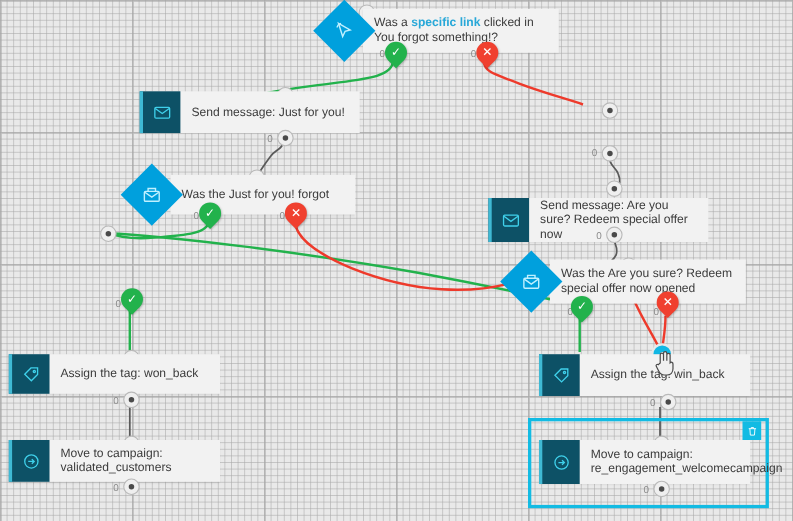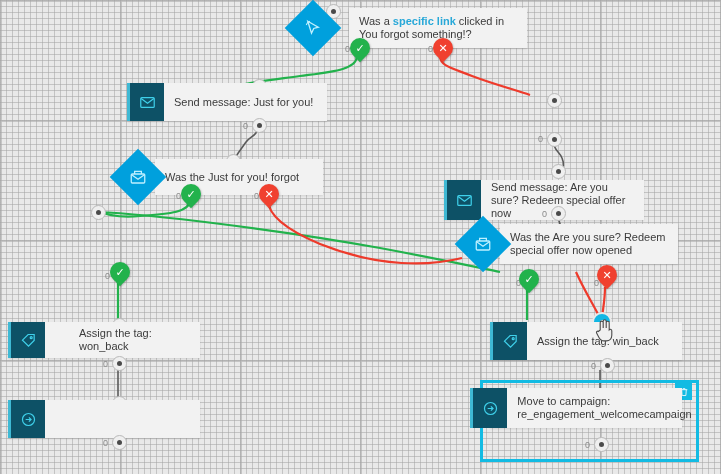--- a/index.html
+++ b/index.html
@@ -103,21 +103,21 @@
 
     <path d="M605,287 C605,300 603,308 602,318" stroke="#ee3a2b" stroke-width="2.2" fill="none"></path>
     <path d="M576,272 C584,290 592,302 599,316" stroke="#ee3a2b" stroke-width="2.2" fill="none"></path>
 
     <path d="M118,368 C118,385 118,392 118,400" stroke="#5a5a5a" stroke-width="1.6" fill="none"></path>
 
     <path d="M600,370 C600,384 600,390 600,398" stroke="#5a5a5a" stroke-width="1.6" fill="none"></path>
   </svg>
 
   <div class="port" style="left:326px;top:4px;"></div>
-  <div class="cond" style="left:293px;top:8px;gap:19px;">
+  <div class="cond" style="left:293px;top:8px;">
     <div class="diamond">
       <svg viewBox="0 0 24 24" fill="none" stroke="#bff0ff" stroke-width="1.8">
         <path d="M5 3l14 8-6 1.6L10 19z" fill="#00a0dd" stroke="#bff0ff"></path>
         <path d="M3 8 a7 7 0 0 1 5-5" stroke="#bff0ff" stroke-width="1.4" fill="none"></path>
       </svg>
     </div>
     <div class="cbox" style="margin-left:-3px;width:158px;height:40px;">
       <span>
         <span>Was a </span><span class="link">specific link</span><span> clicked in You forgot something!?</span>
       </span>
@@ -184,21 +184,21 @@
   <div class="plabel" style="left:542px;top:209px;">0</div>
   <div class="port" style="left:551px;top:206px;"></div>
 
   <div class="port" style="left:91px;top:205px;"></div>
   <div class="plabel" style="left:105px;top:271px;">0</div>
   <div class="badge yes" style="left:110px;top:262px;">
       <span>✓</span>
     </div>
 
   <div class="port" style="left:564px;top:234px;"></div>
-  <div class="cond" style="left:463px;top:224px;">
+  <div class="cond" style="left:463px;top:236px;">
     <div class="diamond">
       <svg viewBox="0 0 24 24" fill="none" stroke="#bff0ff" stroke-width="1.7">
         <rect x="3" y="8" width="18" height="12" rx="1.4"></rect>
           <path d="M3.5 9l8.5 6 8.5-6"></path>
         <path d="M7.5 8V4.5h9V8"></path>
       </svg>
     </div>
     <div class="cbox" style="margin-left:-3px;width:158px;height:40px;">
       <span>Was the Are you sure? Redeem special offer now opened</span>
     </div>
@@ -208,21 +208,21 @@
       <span>✓</span>
     </div>
   <div class="plabel" style="left:594px;top:278px;">0</div>
   <div class="badge no" style="left:597px;top:265px;">
       <span>✕</span>
     </div>
 
   <div class="target-dot" style="left:592px;top:312px;"></div>
 
   <div class="port" style="left:112px;top:318px;"></div>
-  <div class="node" style="left:8px;top:322px;width:192px;height:36px;gap:24px;">
+  <div class="node" style="left:8px;top:322px;width:192px;height:36px;">
     <div class="ico">
       <svg viewBox="0 0 24 24" fill="none" stroke="#3fd0ea" stroke-width="1.7">
         <path d="M3.5 11.5l8-8H20v8.5l-8 8z"></path>
           <circle cx="15.8" cy="8" r="1.4"></circle>
       </svg>
     </div>
     <div class="label">Assign the tag: won_back</div>
   </div>
   <div class="plabel" style="left:103px;top:359px;">0</div>
   <div class="port" style="left:112px;top:356px;"></div>
@@ -246,32 +246,33 @@
   </div>
 
   <div class="port" style="left:112px;top:396px;"></div>
   <div class="node" style="left:8px;top:400px;width:192px;height:38px;">
     <div class="ico">
       <svg viewBox="0 0 24 24" fill="none" stroke="#3fd0ea" stroke-width="1.7">
         <circle cx="12" cy="12" r="8.5"></circle>
           <path d="M8 12h7.5M12.6 9l3 3-3 3"></path>
       </svg>
     </div>
+    <div class="label">Move to campaign: validated_customers</div>
   </div>
   <div class="plabel" style="left:103px;top:438px;">0</div>
   <div class="port" style="left:112px;top:435px;"></div>
 
   <div class="sel-wrap" style="left:480px;top:380px;width:213px;height:76px;"></div>
   <div class="trash" style="left:675px;top:383px;">
     <svg viewBox="0 0 24 24" fill="none" stroke="#ffffff" stroke-width="2">
       <path d="M4 6.5h16M9.5 6.5V4h5v2.5M6.5 6.5l1 14h9l1-14"></path>
     </svg>
   </div>
   <div class="port" style="left:594px;top:396px;"></div>
-  <div class="node" style="left:490px;top:388px;width:192px;height:40px;justify-content:center;">
+  <div class="node" style="left:490px;top:400px;width:192px;height:40px;">
     <div class="ico">
       <svg viewBox="0 0 24 24" fill="none" stroke="#3fd0ea" stroke-width="1.7">
         <circle cx="12" cy="12" r="8.5"></circle>
           <path d="M8 12h7.5M12.6 9l3 3-3 3"></path>
       </svg>
     </div>
     <div class="label">Move to campaign: re_engagement_welcomecampaign</div>
   </div>
   <div class="plabel" style="left:585px;top:440px;">0</div>
   <div class="port" style="left:594px;top:437px;"></div>

